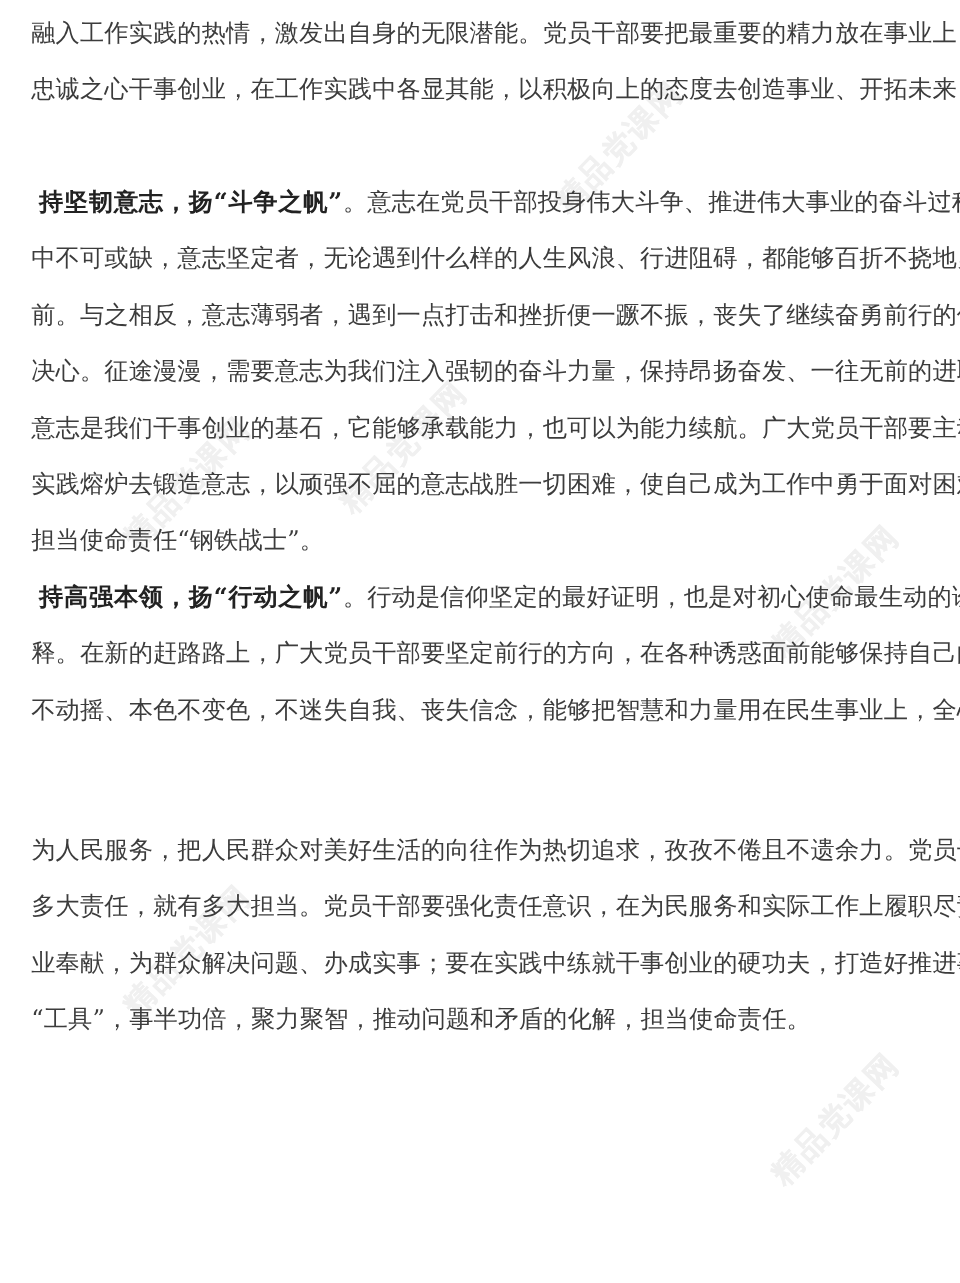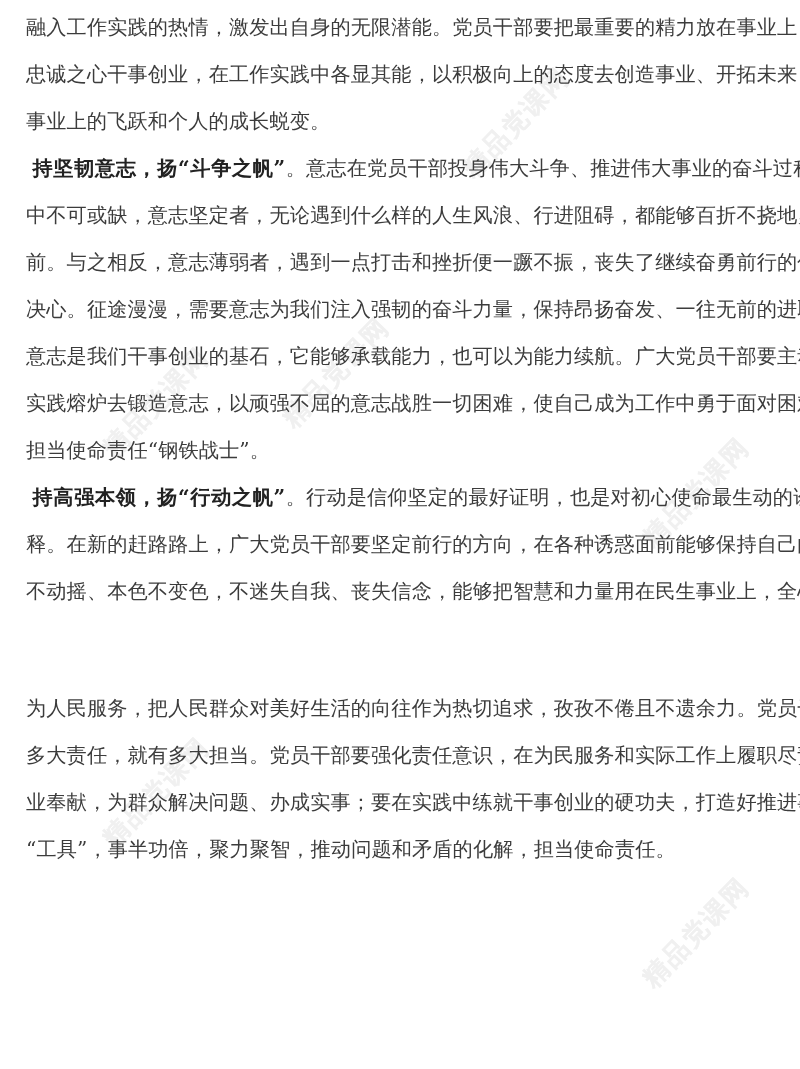--- a/index.html
+++ b/index.html
@@ -174,21 +174,20 @@
         <span class="ch">造</span>
         <span class="ch">事</span>
         <span class="ch">业</span>
         <span class="ch">、</span>
         <span class="ch">开</span>
         <span class="ch">拓</span>
         <span class="ch">未</span>
         <span class="ch">来</span>
         <span class="ch">，</span>
       </div>
-      <div class="doc-line" style="top: 104px;"><span>事业上的飞跃和个人的成长蜕变。</span></div>
       <div class="doc-line justify" style="top: 151px;">
         <span class="ch" style="width: 41px;">&nbsp;</span>
         <span class="ch lead">持</span>
         <span class="ch lead">坚</span>
         <span class="ch lead">韧</span>
         <span class="ch lead">意</span>
         <span class="ch lead">志</span>
         <span class="ch lead">，</span>
         <span class="ch lead">扬</span>
         <span class="ch lead">“</span>

